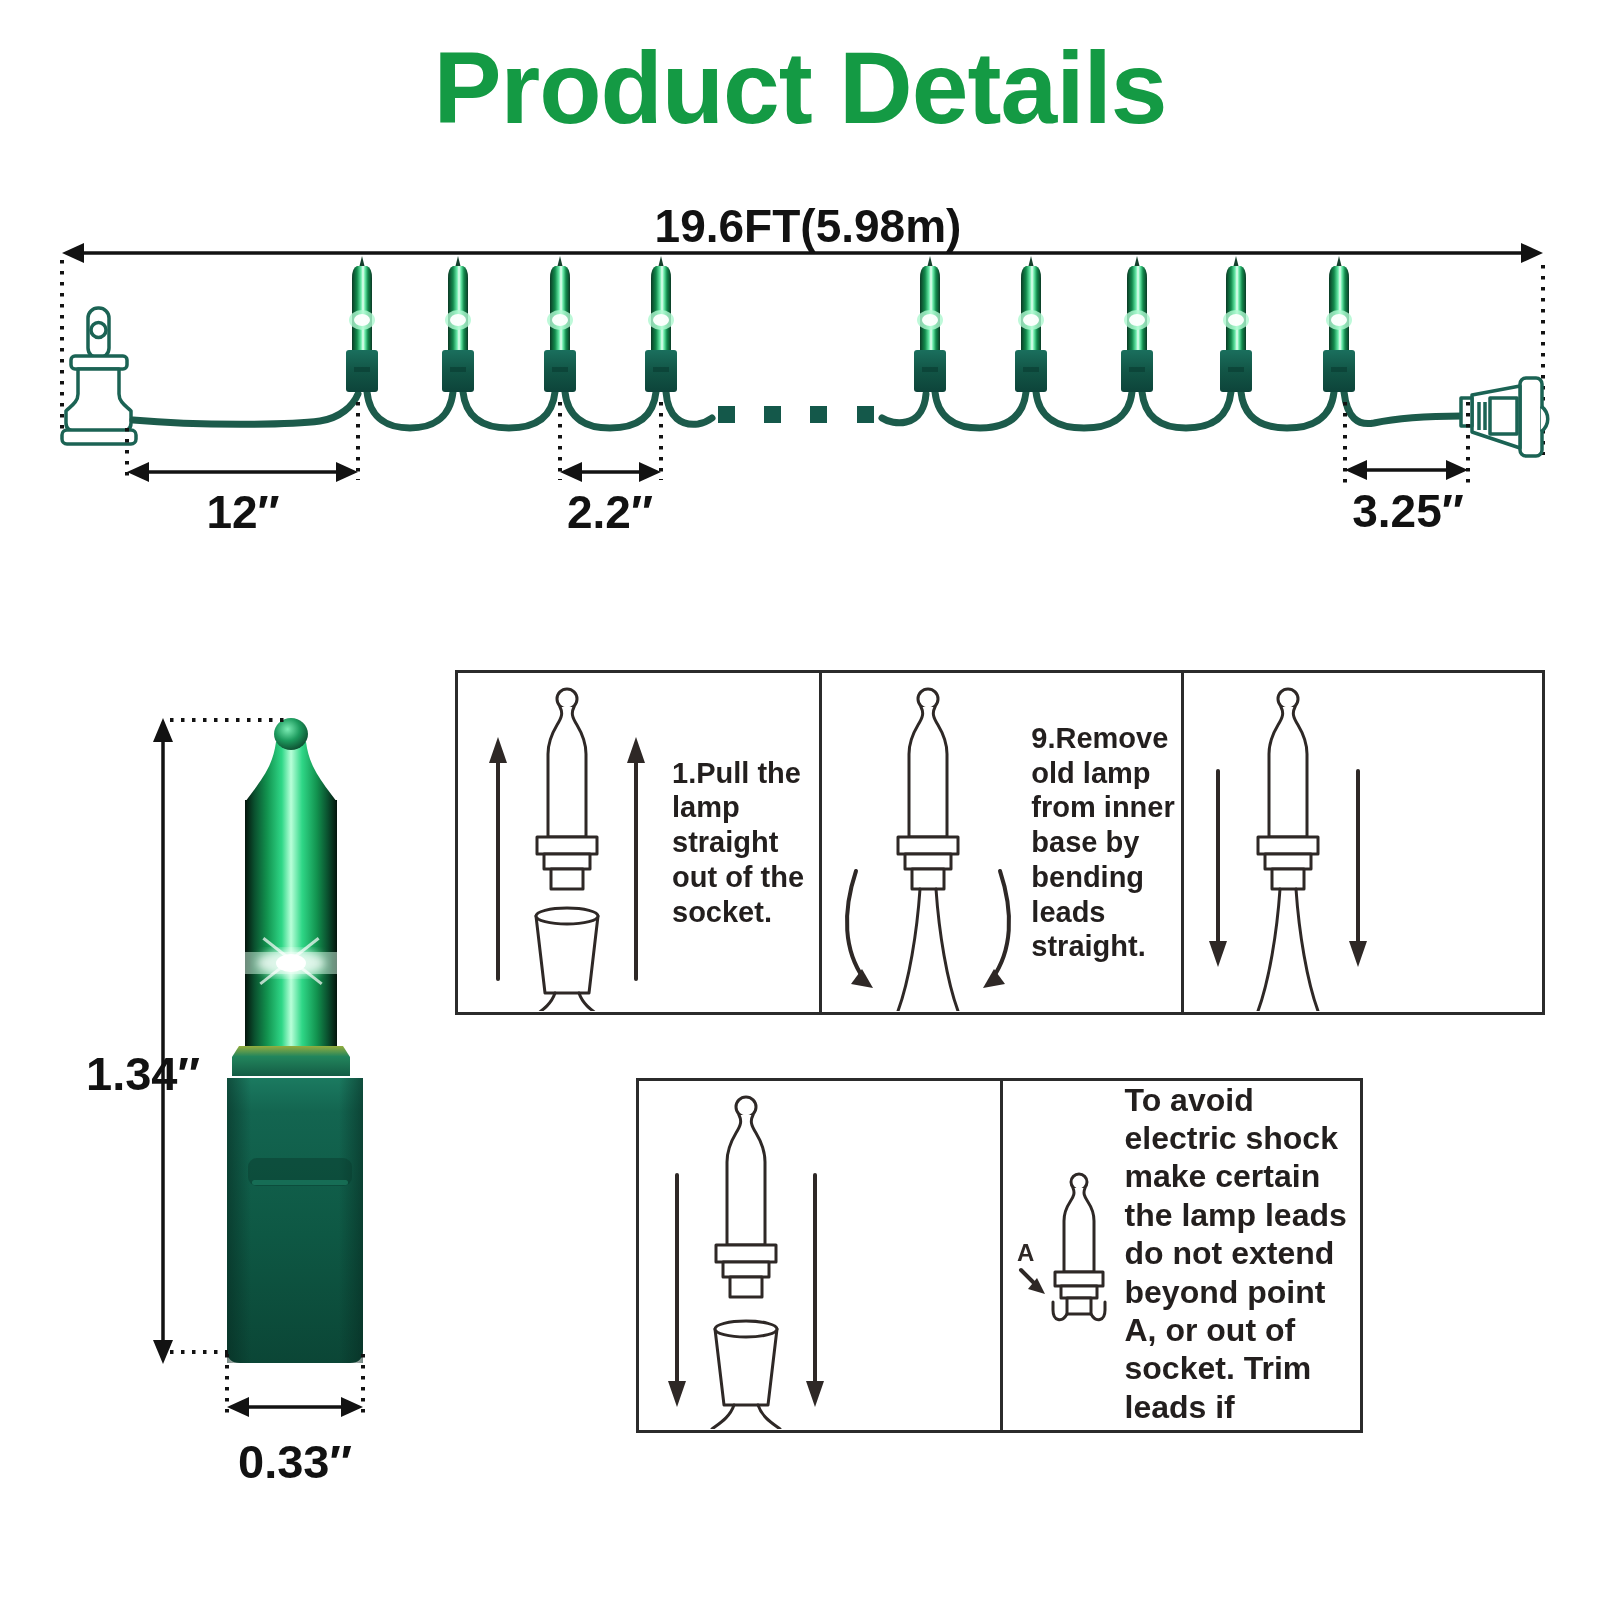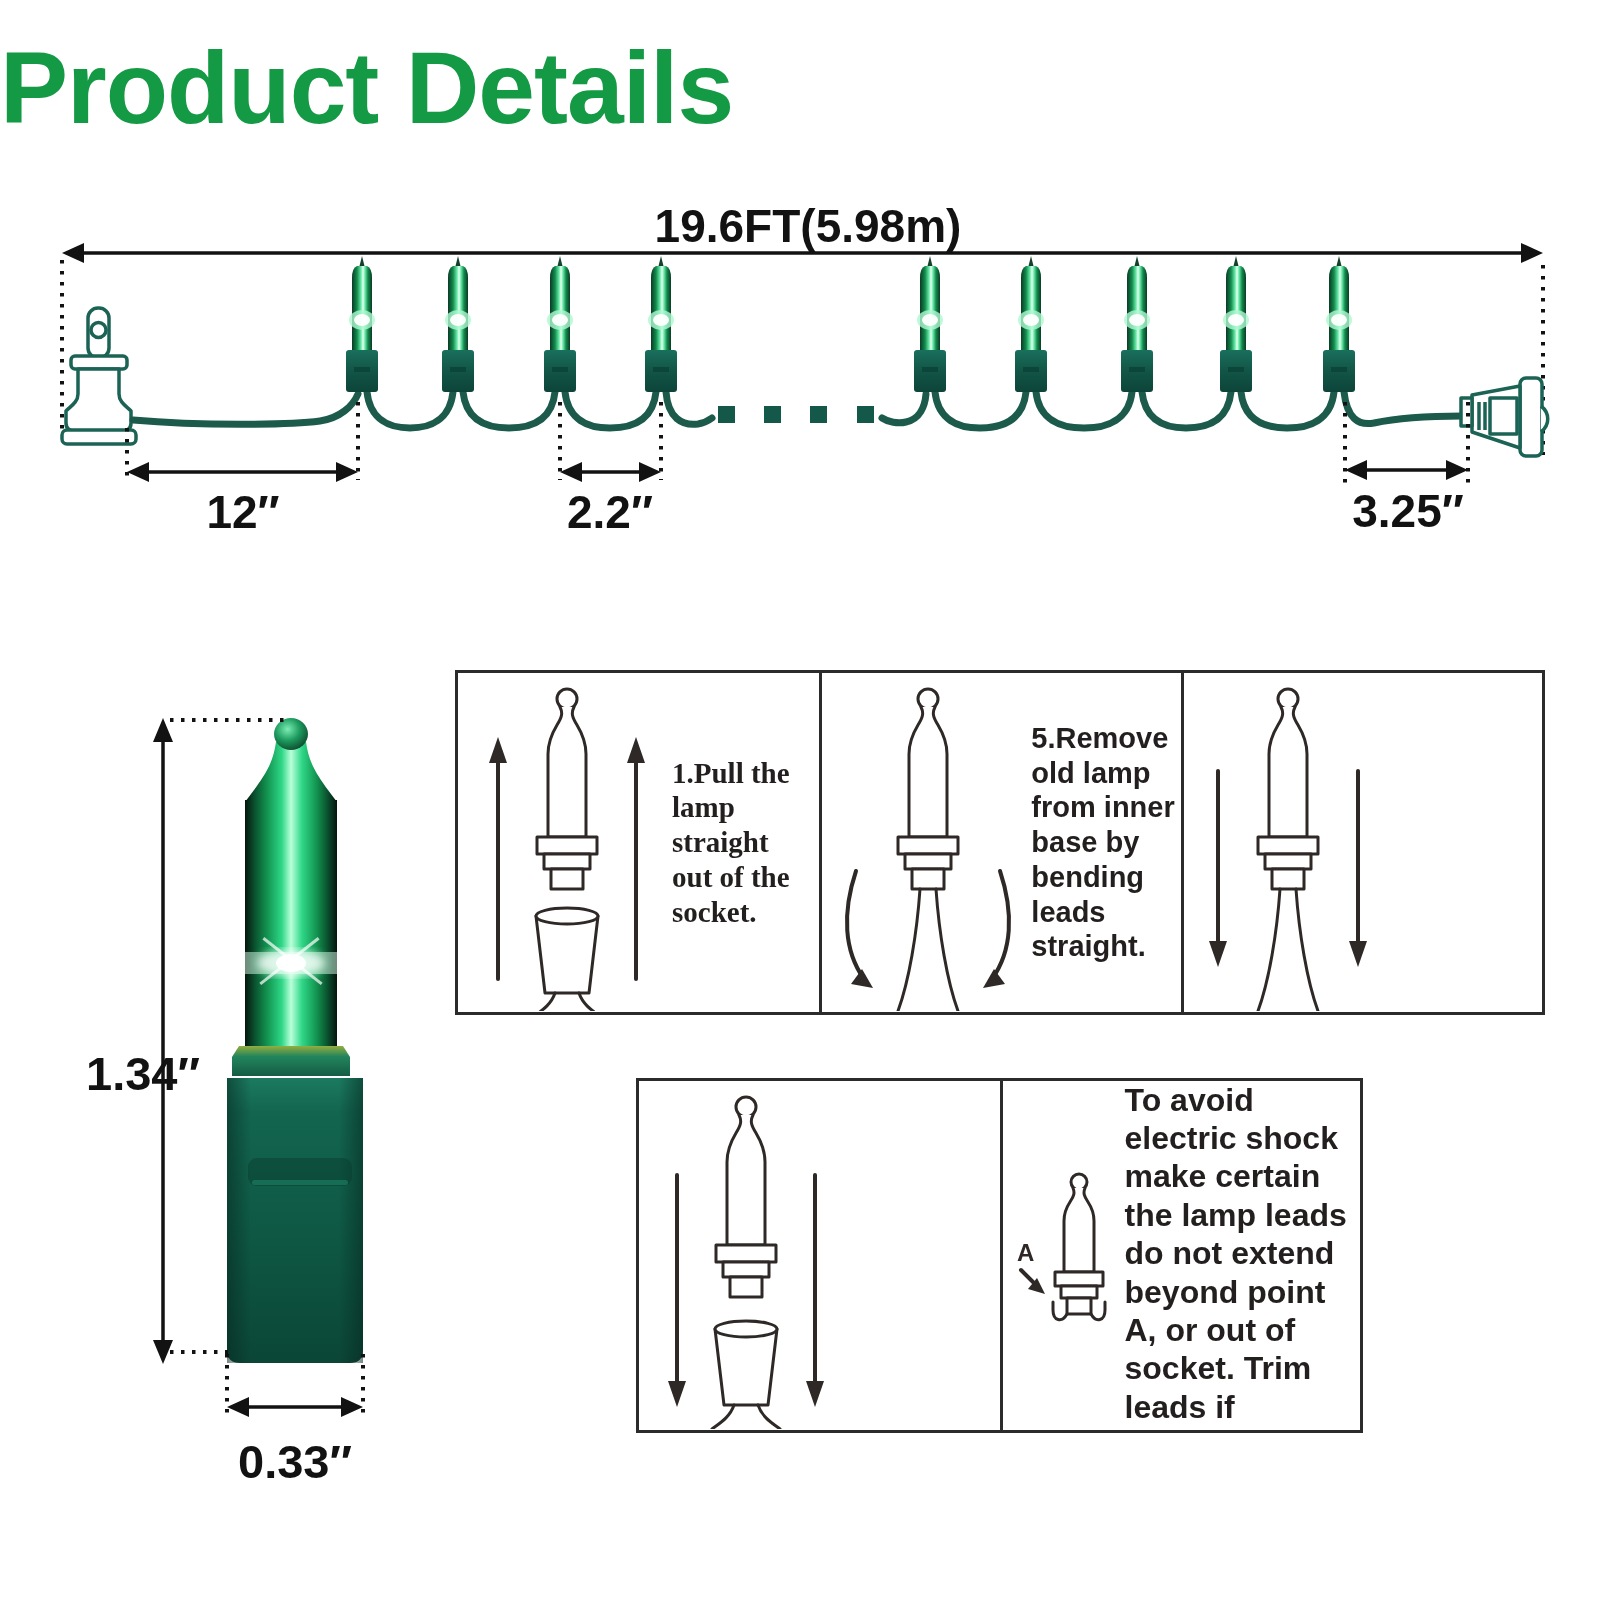--- a/index.html
+++ b/index.html
@@ -1,18 +1,18 @@
 <!DOCTYPE html>
 <html><head>
 <meta charset="utf-8">
 <style>
   html,body{margin:0;padding:0;background:#fff;}
   .page{position:relative;width:1600px;height:1600px;background:#fff;overflow:hidden;
         font-family:"Liberation Sans",sans-serif;}
-  .title{position:absolute;top:30px;left:0;width:1600px;
+  .title{position:absolute;top:30px;left:0;width:1600px;text-align:center;
          font-size:102px;font-weight:bold;letter-spacing:-1px;}
   .abs{position:absolute;}
   svg text{font-family:"Liberation Sans",sans-serif;}
   .dim-label{font-weight:bold;font-size:46px;fill:#121212;}
   .dim-label-sm{font-weight:bold;font-size:47px;fill:#121212;}
   .row-panels{position:absolute;display:grid;background:#fff;border:3px solid #2b2b2b;box-sizing:border-box;}
   .row1{left:455px;top:670px;width:1090px;height:345px;grid-template-columns:1fr 1fr 1fr;}
   .row2{left:636px;top:1078px;width:727px;height:355px;grid-template-columns:1fr 1fr;}
   .panel{display:flex;align-items:center;padding:2px 4px;border-left:3px solid #2b2b2b;box-sizing:border-box;overflow:hidden;}
   .panel.first{border-left:none;}
@@ -227,40 +227,40 @@
           <path d="M74,241 L83,318 L127,318 L136,241"></path>
           <ellipse cx="105" cy="241" rx="31" ry="8"></ellipse>
           <path d="M93,318 C89,330 79,336 71,342" fill="none"></path>
           <path d="M117,318 C121,330 131,336 139,342" fill="none"></path>
         </g>
         <line class="artln" x1="36" y1="304" x2="36" y2="86"></line>
         <polygon class="arth" points="36,62 27,88 45,88"></polygon>
         <line class="artln" x1="174" y1="304" x2="174" y2="86"></line>
         <polygon class="arth" points="174,62 165,88 183,88"></polygon>
       </svg>
-      <div class="panel-text" style="width:175px;font-family:Liberation Serif, serif;">1.Pull the lamp straight out of the socket.</div>
+      <div class="panel-text" style="width:175px;">1.Pull the lamp straight out of the socket.</div>
     </div>
 
     <div class="panel">
       <svg class="panel-art" width="205" height="336" viewBox="0 0 205 336">
         <g class="art">
           <circle cx="102" cy="24" r="10"></circle>
           <path d="M95,32 C98,38 97,42 92,50 C86,60 83,69 83,79 L83,162 L121,162 L121,79 C121,69 118,60 112,50 C107,42 106,38 109,32"></path>
           <rect x="72" y="162" width="60" height="17"></rect>
           <rect x="79" y="179" width="46" height="15"></rect>
           <rect x="86" y="194" width="32" height="20"></rect>
           <path d="M94,214 C91,258 83,306 72,336" fill="none"></path>
           <path d="M110,214 C113,258 121,306 132,336" fill="none"></path>
         </g>
         <path class="artln" d="M30,196 C16,238 18,276 38,304"></path>
         <polygon class="arth" points="47,313 25,309 36,294"></polygon>
         <path class="artln" d="M174,196 C188,238 186,276 166,304"></path>
         <polygon class="arth" points="157,313 179,309 168,294"></polygon>
       </svg>
-      <div class="panel-text" style="width:185px;">5.Remove old lamp from inner base by bending leads straight.</div>
+      <div class="panel-text" style="width:185px;">9.Remove old lamp from inner base by bending leads straight.</div>
     </div>
 
     <div class="panel">
       <svg class="panel-art" width="200" height="336" viewBox="0 0 200 336">
         <g class="art">
           <circle cx="100" cy="24" r="10"></circle>
           <path d="M93,32 C96,38 95,42 90,50 C84,60 81,69 81,79 L81,162 L119,162 L119,79 C119,69 116,60 110,50 C105,42 104,38 107,32"></path>
           <rect x="70" y="162" width="60" height="17"></rect>
           <rect x="77" y="179" width="46" height="15"></rect>
           <rect x="84" y="194" width="32" height="20"></rect>

